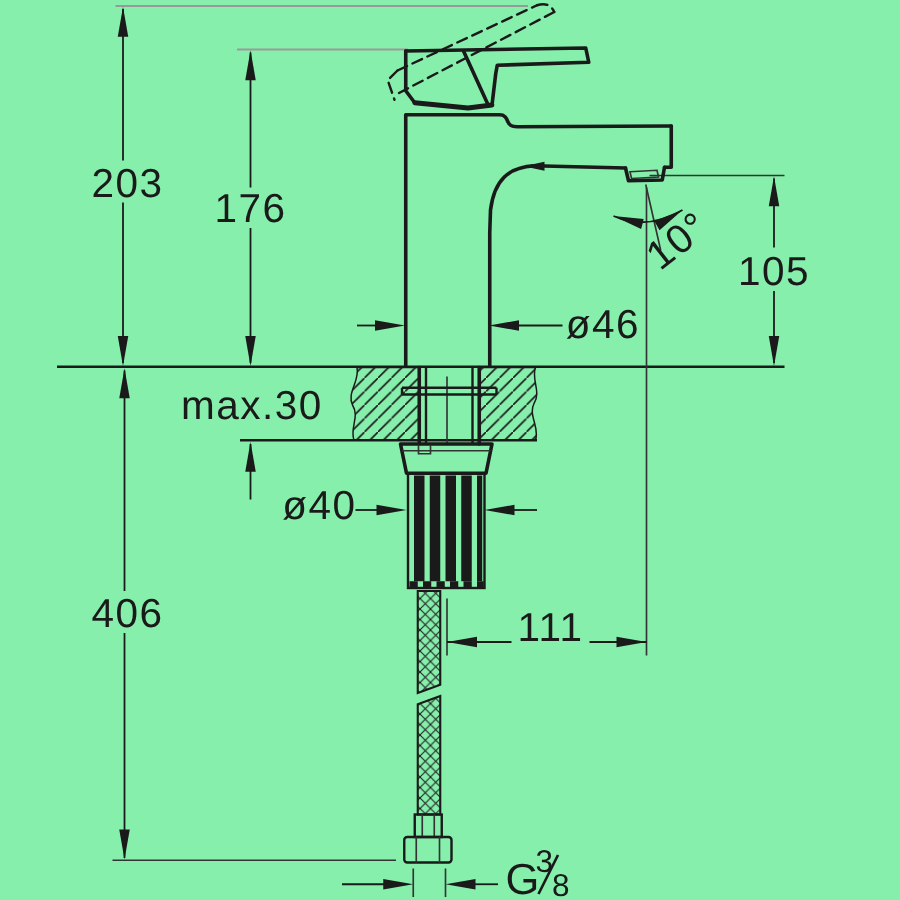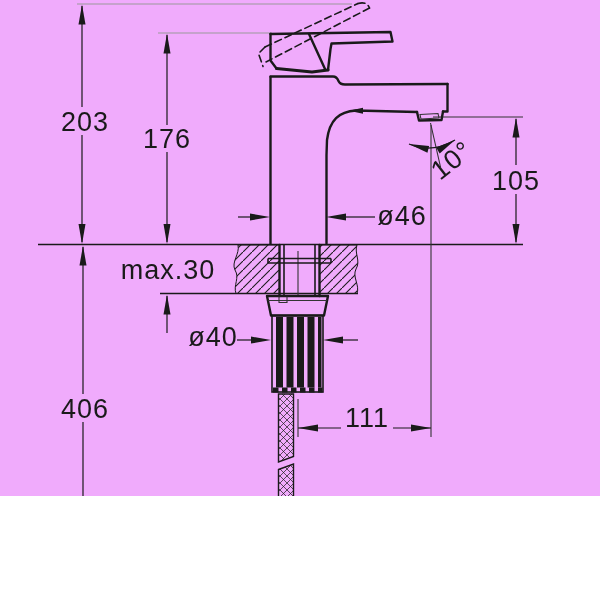--- a/index.html
+++ b/index.html
@@ -1,16 +1,16 @@
 <!DOCTYPE html>
 <html><head>
 <meta charset="utf-8">
 <style>
   html,body{margin:0;padding:0;background:#ffffff;}
-  .stage{position:relative;width:600px;height:496px;background:#f0abfc;overflow:hidden;}
+  .stage{position:relative;width:600px;height:600px;background:#86efac;overflow:hidden;}
   svg{display:block;}
   .dim{font-family:"Liberation Sans",sans-serif;font-size:27px;fill:#1a1a1a;letter-spacing:1px;}
   .dim-small{font-family:"Liberation Sans",sans-serif;font-size:21px;fill:#1a1a1a;}
   .dim-big{font-family:"Liberation Sans",sans-serif;font-size:29px;fill:#1a1a1a;}
   .obj{stroke:#1a1a1a;stroke-width:2.4;fill:none;stroke-linejoin:round;stroke-linecap:round;}
   .obj-heavy{stroke:#1a1a1a;stroke-width:3.2;fill:none;stroke-linejoin:round;stroke-linecap:round;}
   .med{stroke:#1a1a1a;stroke-width:1.6;fill:none;}
   .thin{stroke:#333333;stroke-width:1.1;fill:none;}
   .ext{stroke:#999999;stroke-width:1.2;fill:none;}
   .dimline{stroke:#1a1a1a;stroke-width:1.2;fill:none;}

